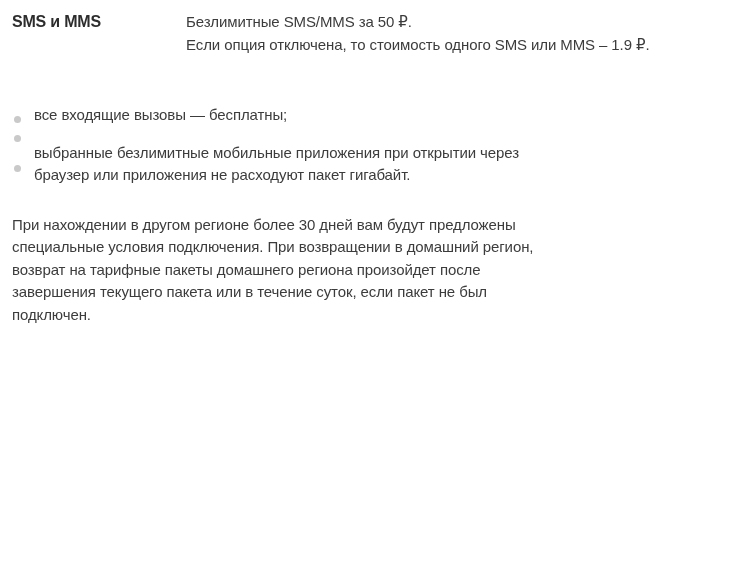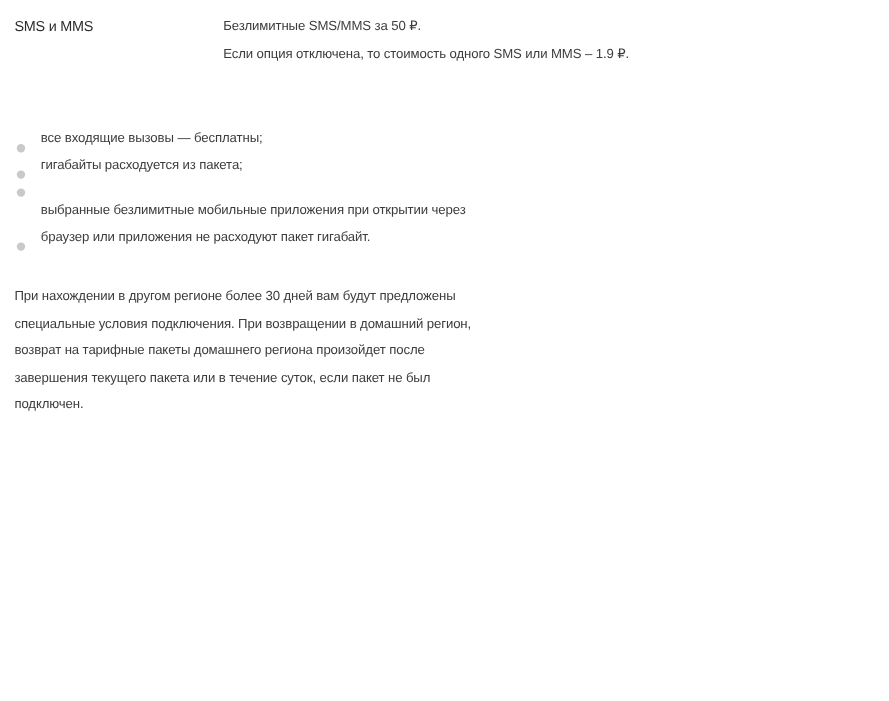--- a/index.html
+++ b/index.html
@@ -27,49 +27,49 @@
   .section {
     display: flex;
     align-items: flex-start;
   }
   .section-2 {
     margin-top: 44px;
   }
   .label-col {
     width: 174px;
     flex-shrink: 0;
-    font-size: 12px;
-    font-weight: normal;
+    font-size: 16px;
+    font-weight: bold;
     color: var(--heading);
     line-height: 22px;
     letter-spacing: -0.2px;
   }
   .content-col {
     width: 553px;
-    font-size: 11px;
+    font-size: 15px;
     line-height: 22.5px;
     color: var(--text);
     letter-spacing: -0.1px;
   }
   .content-col p {
     margin: 0;
     white-space: pre-line;
   }
   .content-col p + p,
   .outro {
     margin-top: 27px !important;
   }
   ul.cond-list {
     list-style: none;
     margin: 4px 0 0 0;
     padding: 0;
   }
   ul.cond-list li {
     display: flex;
-    align-items: flex-end;
+    align-items: center;
   }
   .dot {
     width: 7px;
     height: 7px;
     border-radius: 50%;
     background: var(--bullet);
     margin: 8px 13px 0 2px;
     flex-shrink: 0;
   }
   .li-text {
@@ -91,24 +91,20 @@
 
   <section class="section section-2">
     <div class="content-col">
       <ul class="cond-list">
         <li>
           <span class="dot"></span>
           <span class="li-text">все входящие вызовы — бесплатны;</span>
         </li>
         <li>
           <span class="dot"></span>
-          <span class="li-text">гигабайты расходуется из пакета;</span>
-        </li>
-        <li>
-          <span class="dot"></span>
         </li>
         <li>
           <span class="dot"></span>
           <span class="li-text">выбранные безлимитные мобильные приложения при открытии через
 браузер или приложения не расходуют пакет гигабайт.</span>
         </li>
       </ul>
       <p class="outro">При нахождении в другом регионе более 30 дней вам будут предложены
 специальные условия подключения. При возвращении в домашний регион,
 возврат на тарифные пакеты домашнего региона произойдет после

